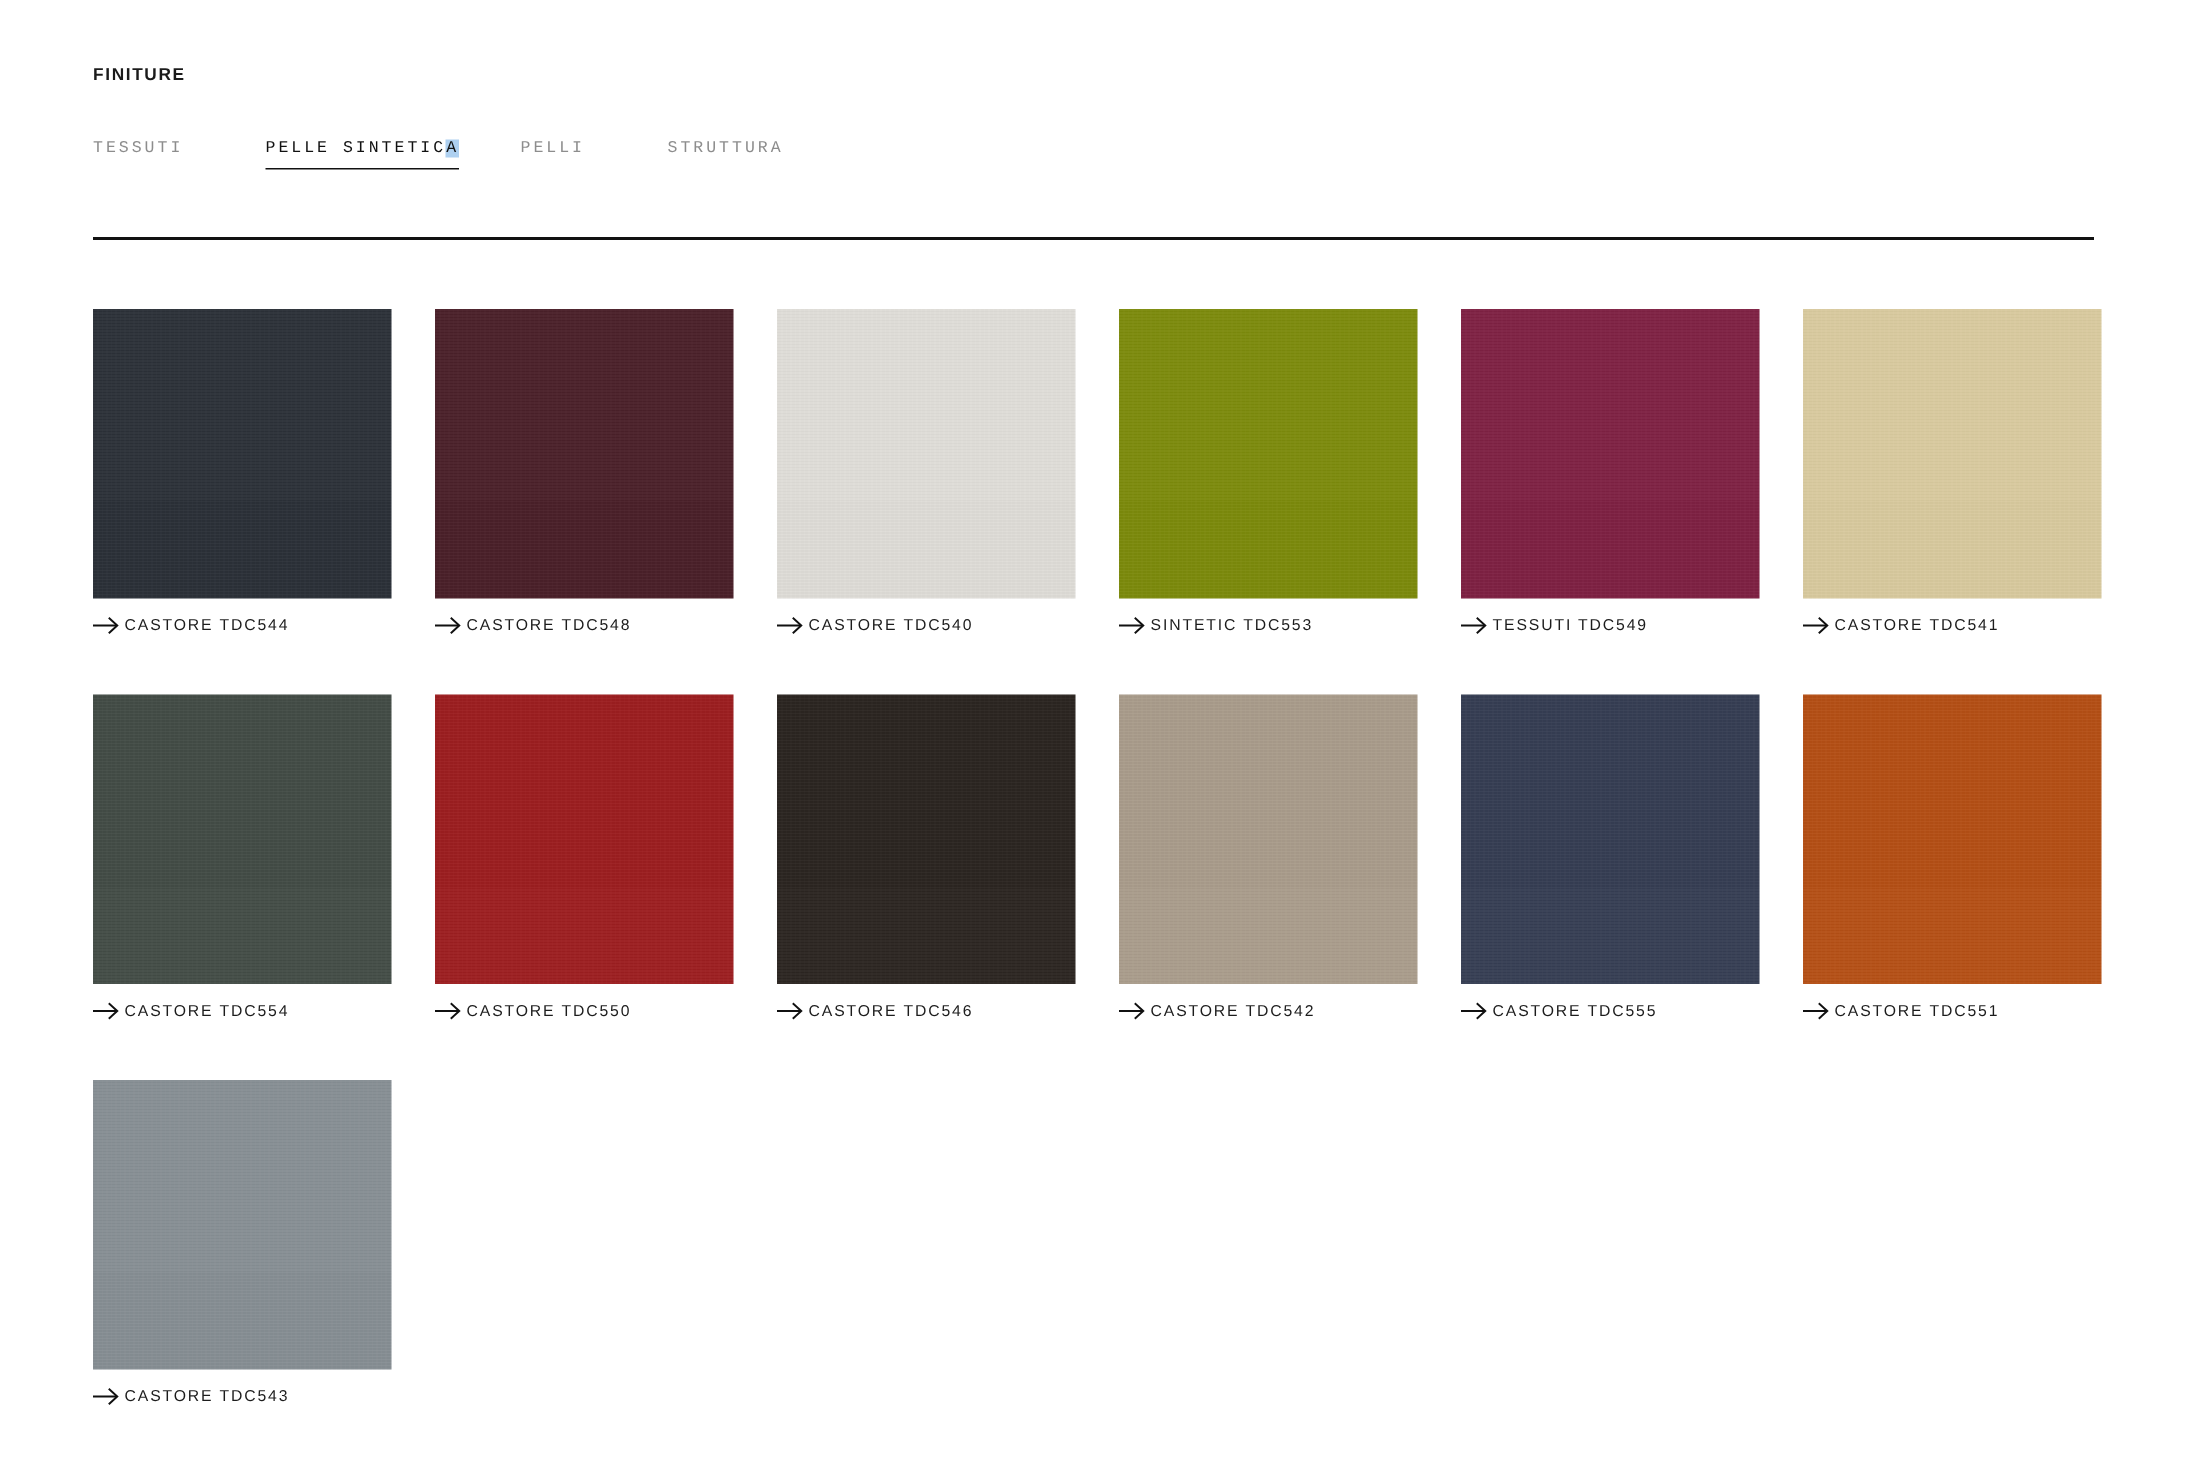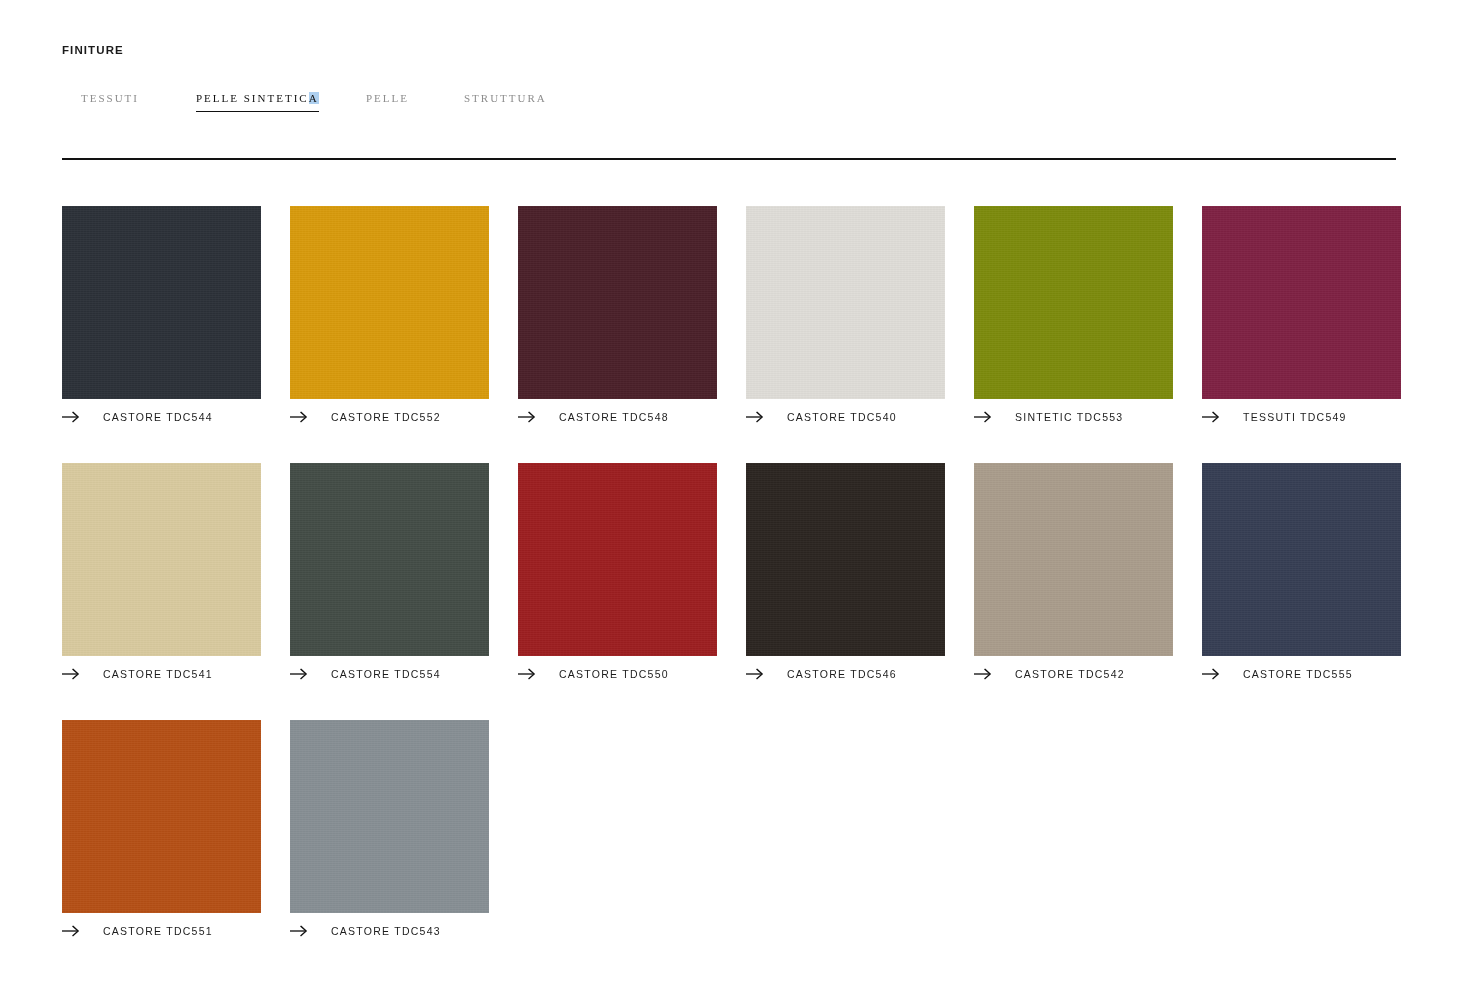--- a/index.html
+++ b/index.html
@@ -42,24 +42,23 @@
   }
 
   .tab {
     font-size: 11px;
     letter-spacing: 2.0px;
     color: #8d8d8d;
     white-space: nowrap;
     background: transparent;
     border: none;
     padding: 0;
-    font-family: Liberation Serif, serif;
+    font-family: Liberation Mono, monospace;
     cursor: pointer;
     line-height: 18px;
-    margin-left: 19px;
   }
 
   .tab-slot { position: relative; }
   .tab-slot.w1 { width: 115px; }
   .tab-slot.w2 { width: 170px; }
   .tab-slot.w3 { width: 98px; }
   .tab-slot.w4 { width: 120px; }
 
   .tab.active {
     color: #111111;
@@ -116,21 +115,21 @@
     background-image:
       repeating-linear-gradient(0deg, rgba(255,255,255,.55) 0 1px, rgba(0,0,0,.25) 1px 2px),
       repeating-linear-gradient(90deg, rgba(255,255,255,.35) 0 1px, rgba(0,0,0,.2) 1px 3px);
     pointer-events: none;
   }
 
   .swatch-label-row {
     display: flex;
     align-items: center;
     margin-top: 12px;
-    gap: 22px;
+    gap: 2px;
   }
 
   .arrow-icon {
     flex: 0 0 auto;
     width: 19px;
     height: 12px;
     display: block;
     color: #111111;
   }
   .arrow-icon svg { display: block; }
@@ -150,21 +149,21 @@
   <div class="page-title">FINITURE</div>
 
   <div class="tabs">
     <div class="tab-slot w1">
       <button class="tab">TESSUTI</button>
     </div>
     <div class="tab-slot w2">
       <button class="tab active"><span>PELLE SINTETIC<span class="sel" style="background: rgb(174, 208, 240);">A</span></span></button>
     </div>
     <div class="tab-slot w3">
-      <button class="tab">PELLE</button>
+      <button class="tab">PELLI</button>
     </div>
     <div class="tab-slot w4">
       <button class="tab">STRUTTURA</button>
     </div>
   </div>
 
   <div class="rule"></div>
 
   <div class="grid" id="swatch-grid">
       <div class="swatch-card">
@@ -173,32 +172,20 @@
           <span class="arrow-icon">
             <svg viewBox="0 0 20 12" width="19" height="12" aria-hidden="true">
               <path d="M0 6 H16.5" stroke="currentColor" stroke-width="1.4" fill="none"></path>
               <path d="M11.6 1.1 L17 6 L11.6 10.9" stroke="currentColor" stroke-width="1.4" fill="none" stroke-linecap="square"></path>
             </svg>
           </span>
           <span class="swatch-label">CASTORE TDC544</span>
         </div>
       </div>
       <div class="swatch-card">
-        <div class="swatch-chip" style="background: rgb(215, 154, 12);"></div>
-        <div class="swatch-label-row">
-          <span class="arrow-icon">
-            <svg viewBox="0 0 20 12" width="19" height="12" aria-hidden="true">
-              <path d="M0 6 H16.5" stroke="currentColor" stroke-width="1.4" fill="none"></path>
-              <path d="M11.6 1.1 L17 6 L11.6 10.9" stroke="currentColor" stroke-width="1.4" fill="none" stroke-linecap="square"></path>
-            </svg>
-          </span>
-          <span class="swatch-label">CASTORE TDC552</span>
-        </div>
-      </div>
-      <div class="swatch-card">
         <div class="swatch-chip" style="background: rgb(74, 32, 41);"></div>
         <div class="swatch-label-row">
           <span class="arrow-icon">
             <svg viewBox="0 0 20 12" width="19" height="12" aria-hidden="true">
               <path d="M0 6 H16.5" stroke="currentColor" stroke-width="1.4" fill="none"></path>
               <path d="M11.6 1.1 L17 6 L11.6 10.9" stroke="currentColor" stroke-width="1.4" fill="none" stroke-linecap="square"></path>
             </svg>
           </span>
           <span class="swatch-label">CASTORE TDC548</span>
         </div>

